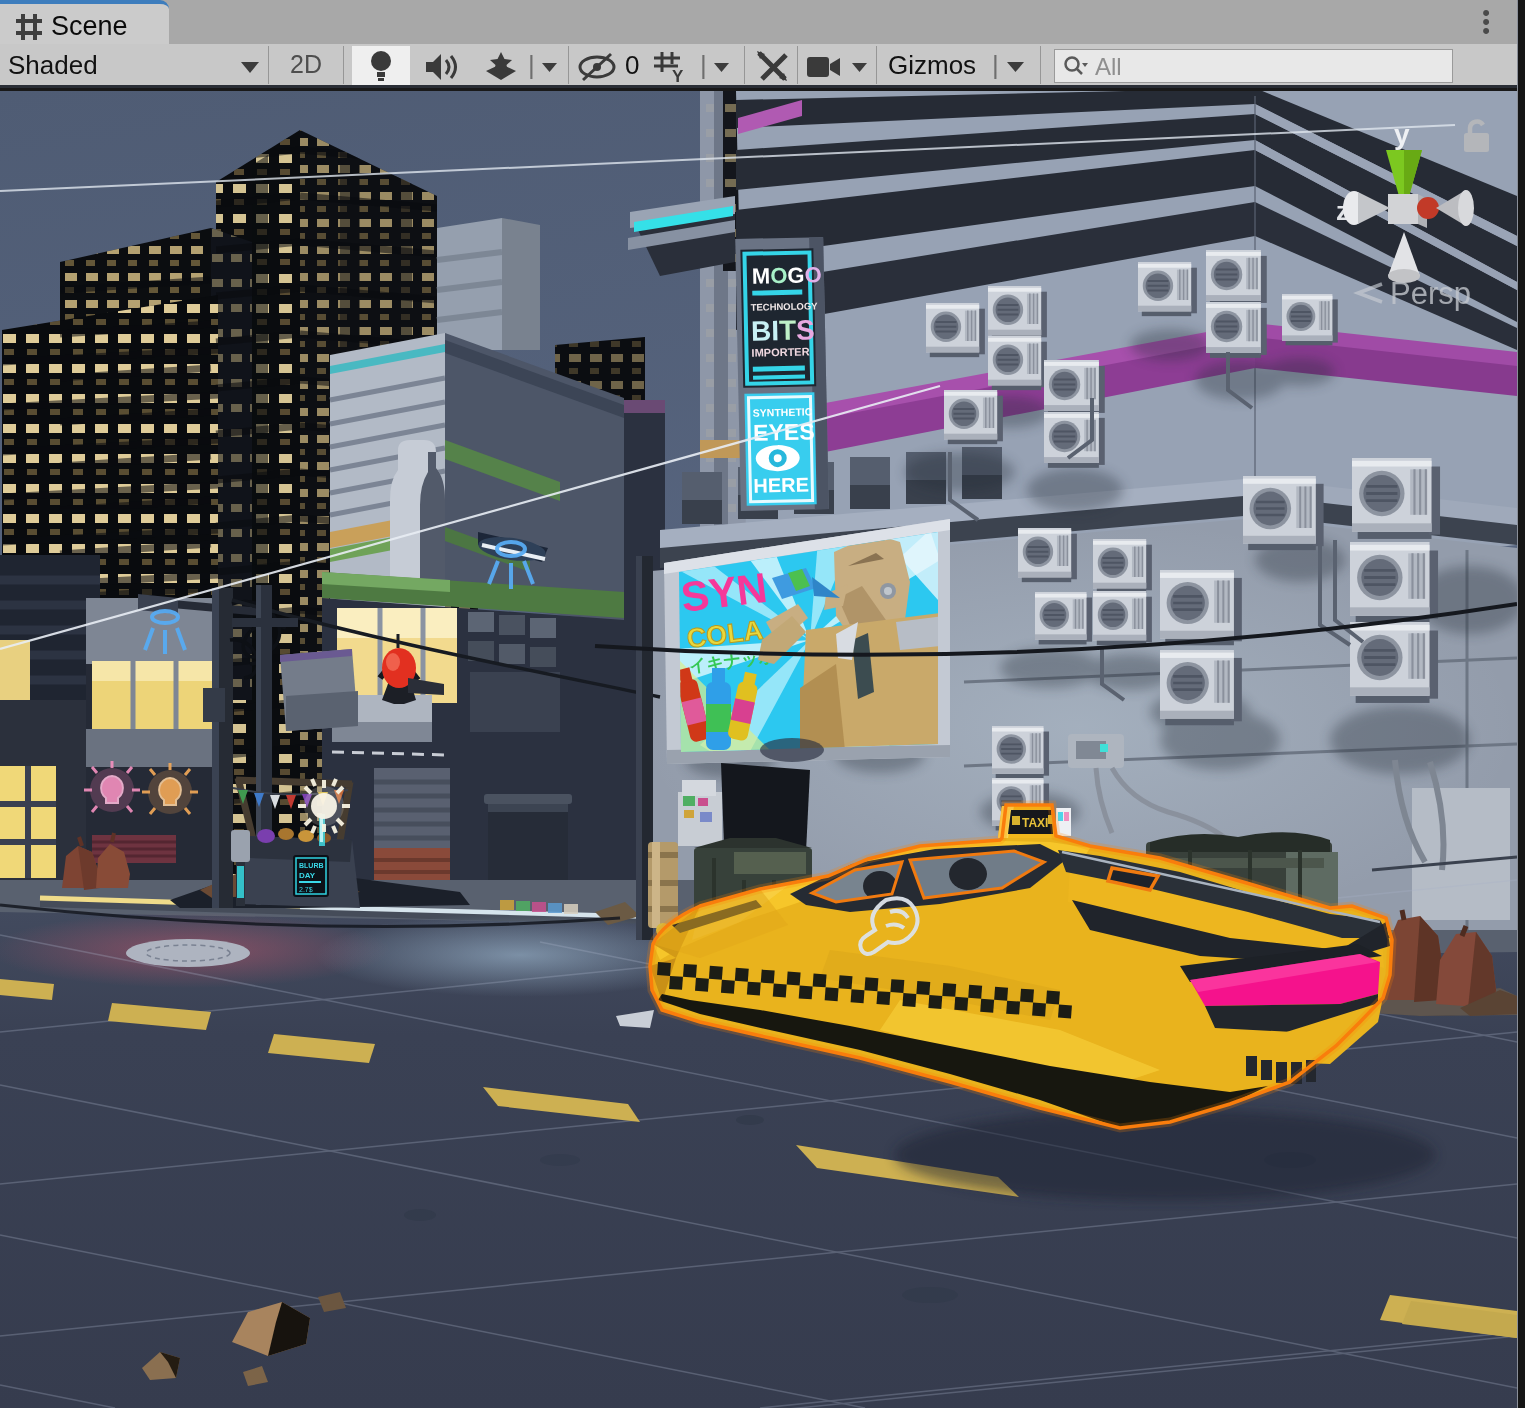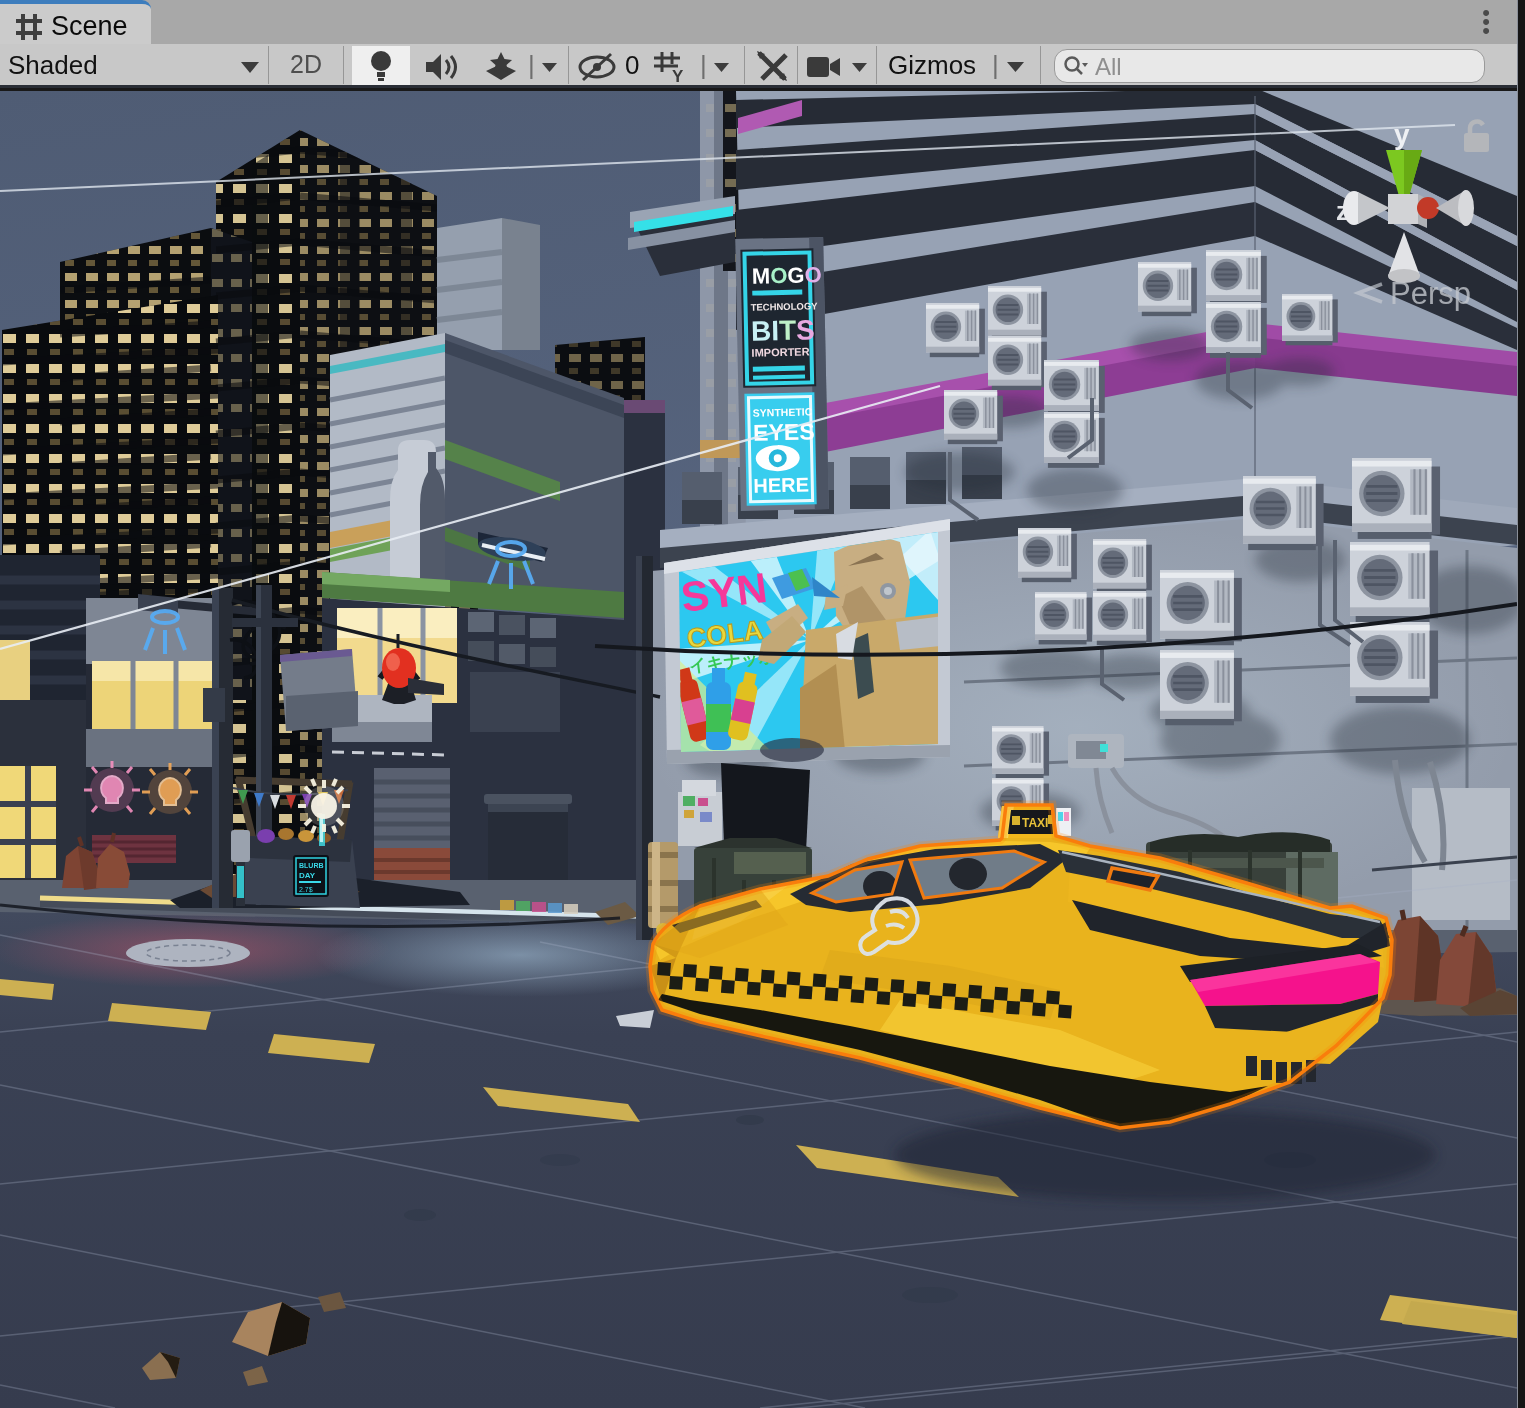--- a/index.html
+++ b/index.html
@@ -1,24 +1,24 @@
 <!DOCTYPE html>
 <html><head><meta charset="utf-8">
 <style>
 html,body{margin:0;padding:0;width:1525px;height:1408px;overflow:hidden;background:#191919;}
 *{box-sizing:border-box;font-family:"Liberation Sans",sans-serif;}
 #app{position:relative;width:1525px;height:1408px;}
 #tabrow{position:absolute;left:0;top:0;width:1525px;height:44px;background:#a8a8a8;}
-#tab{position:absolute;left:0;top:0;width:151px;height:44px;background:#cbcbcb;border-top:4px solid #3d7dbd;border-radius:0 9px 0 0;}
+#tab{position:absolute;left:0;top:0;width:169px;height:44px;background:#cbcbcb;border-top:4px solid #3d7dbd;border-radius:0 9px 0 0;}
 #tab .lbl{position:absolute;left:51px;top:7px;font-size:27px;color:#0b0b0b;}
 #toolbar{position:absolute;left:0;top:44px;width:1525px;height:44px;background:#c8c8c8;border-bottom:3px solid #2a2e36;}
 .sep{position:absolute;top:2px;height:38px;width:1px;background:#969696;}
 .tbtxt{position:absolute;font-size:26px;color:#111;}
 #dots{position:absolute;right:35px;top:8px;color:#4a4a4a;font-size:22px;letter-spacing:0;line-height:9px;}
-#search{position:absolute;left:1054px;top:5px;width:431px;height:34px;background:#e8e8e8;border:1px solid #9a9a9a;border-radius:13px;}
+#search{position:absolute;left:1054px;top:5px;width:399px;height:34px;background:#e8e8e8;border:1px solid #9a9a9a;border-radius:0;}
 #search .all{position:absolute;left:40px;top:3px;font-size:24px;color:#8f8f8f;}
 #scene{position:absolute;left:0;top:91px;width:1517px;height:1317px;}
 #rborder{position:absolute;right:0;top:0;width:8px;height:1408px;background:#151515;border-left:1px solid #8a8f99;}
 </style></head>
 <body>
 <div id="app">
 <div id="tabrow"></div>
 <div id="tab">
       <svg width="30" height="30" style="position:absolute;left:14px;top:8px" viewBox="0 0 30 30">
         <g stroke="#3e3e3e" stroke-width="4" fill="none">

